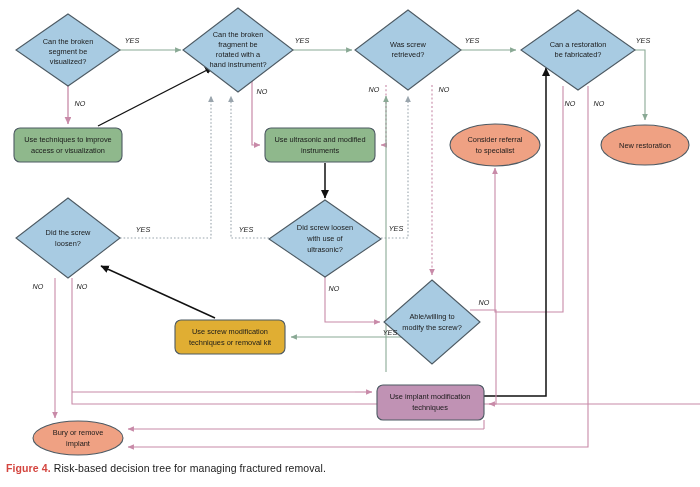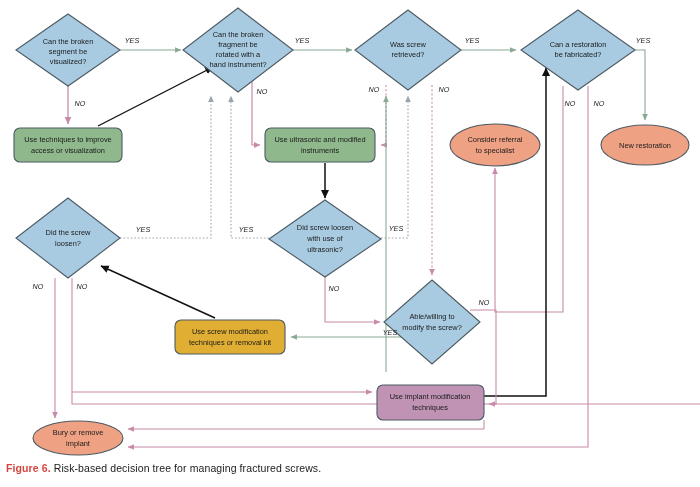--- a/index.html
+++ b/index.html
@@ -249,17 +249,17 @@
       <text class="edge-label" x="396" y="229">YES</text>
       <text class="edge-label" x="334" y="289">NO</text>
       <text class="edge-label" x="390" y="333">YES</text>
       <text class="edge-label" x="484" y="303">NO</text>
     </g>
   </svg>
 
   <div class="sep-line"></div>
 
   <div class="caption">
-    <span class="fig-num">Figure 6.</span>
-    <span>Risk-based decision tree for managing fractured screws.</span>
+    <span class="fig-num">Figure 4.</span>
+    <span>Risk-based decision tree for managing fractured removal.</span>
   </div>
 
 </div>
 
 </body></html>

